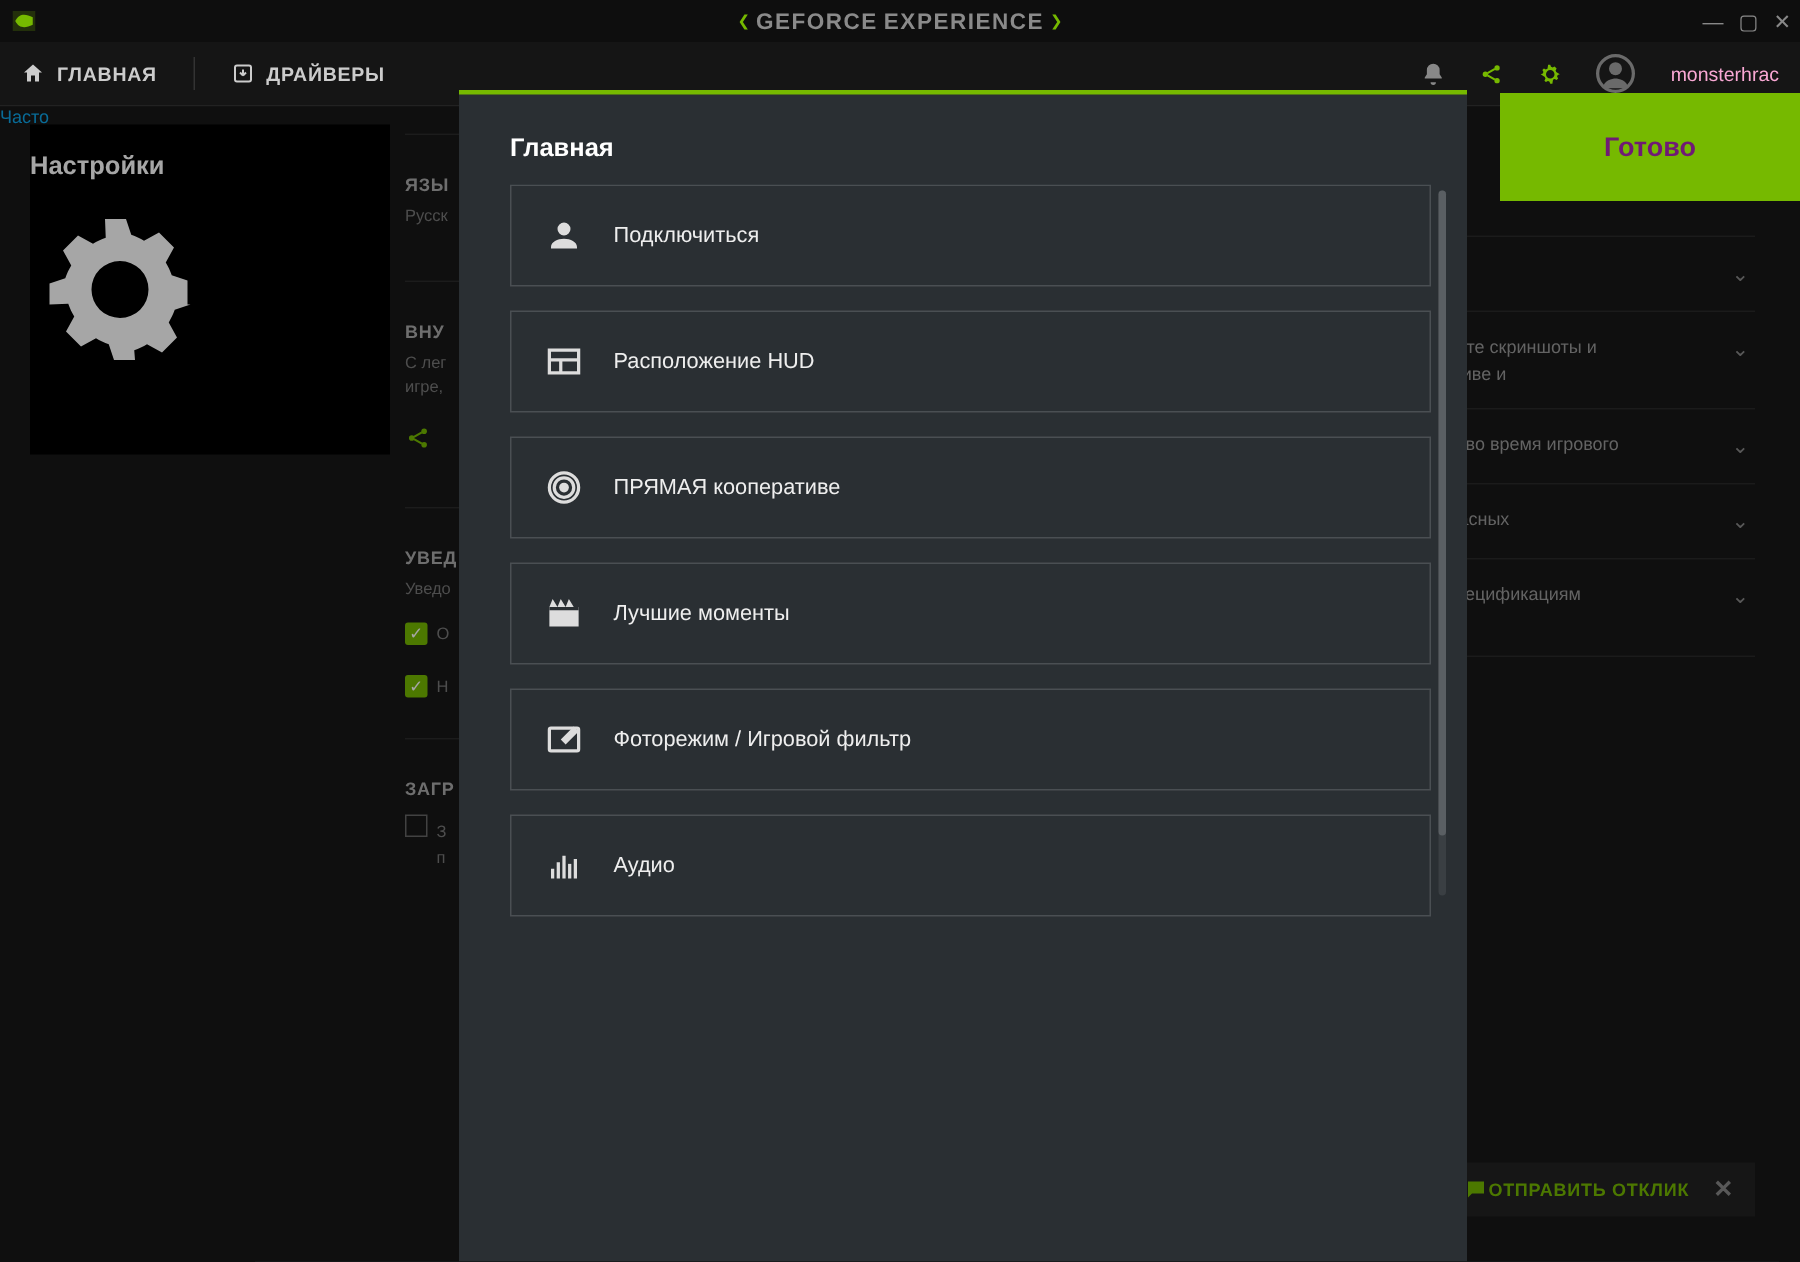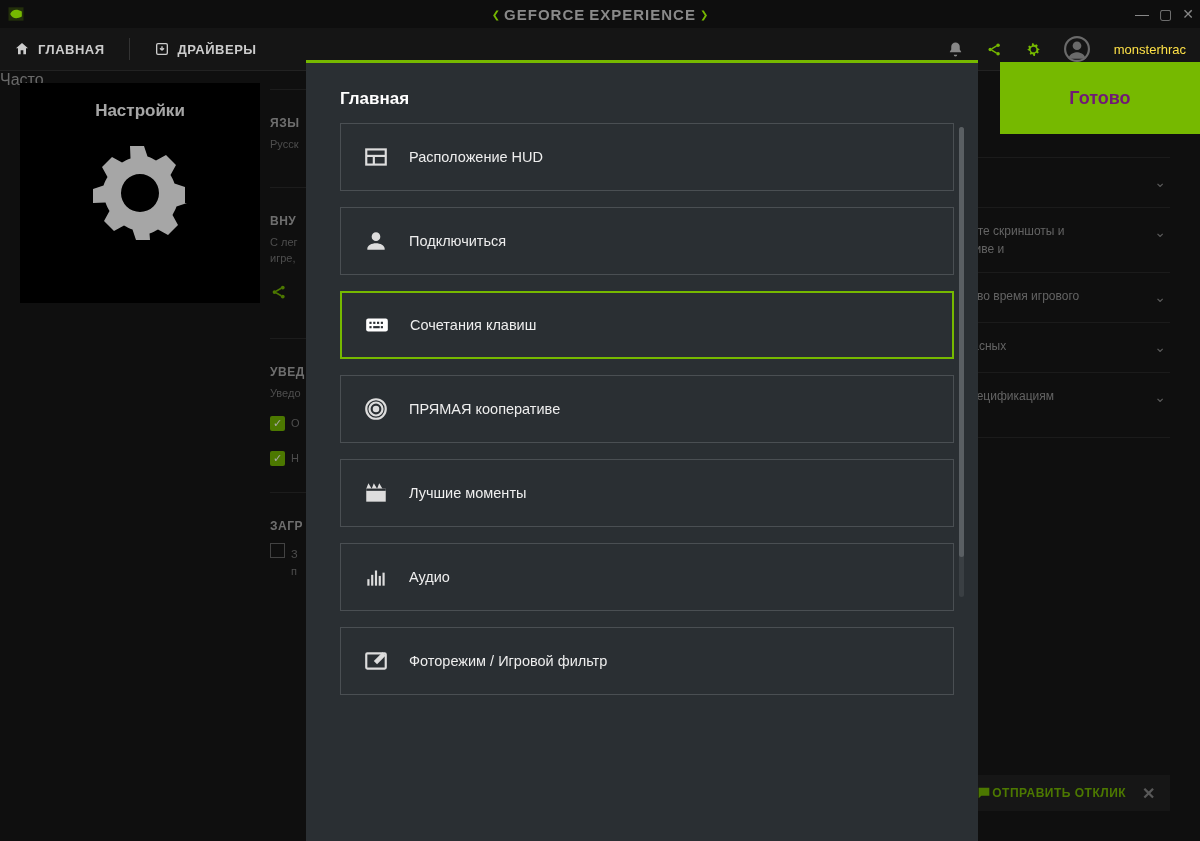--- a/index.html
+++ b/index.html
@@ -16,40 +16,40 @@
 
   
   .nav { height: 43px; background: #151515; display:flex; align-items:center; padding: 0 14px; border-bottom: 1px solid #222; }
   .nav-left { display:flex; align-items:center; gap: 24px; }
   .nav-item { display:flex; align-items:center; gap:8px; color:#ccc; font-size: 13px; font-weight:600; letter-spacing:0.5px; }
   .nav-item svg, .nav-item .ic { width:16px; height:16px; fill:#ccc; }
   .nav-divider { width:1px; height:22px; background:#333; }
   .nav-right { margin-left:auto; display:flex; align-items:center; gap:22px; color:#888; }
   .nav-right .ic { width:17px; height:17px; fill:#888; }
   .ic.green { fill:#76b900; }
-  .user { display:flex; align-items:center; gap:24px; color:#fde047; font-size:13px; }
+  .user { display:flex; align-items:center; gap:24px; color:#f9a8d4; font-size:13px; }
   .avatar { width:26px; height:26px; fill:#6a6a6a; }
 
   
   .bg-page { position:absolute; top:71px; left:0; right:0; bottom:0; background:#171717; padding: 0 30px; color:#888; font-size:13px; }
-  .bg-page .sidebar-tile { position:absolute; left:20px; top:12px; width:240px; height:220px; background:#000; color:#fff; text-align:center; padding-top:18px; z-index:5;}
+  .bg-page .sidebar-tile { position:absolute; left:20px; top:12px; width:240px; height:220px; background:#000; color:#fff; padding-top:18px; z-index:5;}
   .bg-page .sidebar-tile .title { font-size:17px; font-weight:600; margin-bottom:12px; }
   .bg-page .gear-big { width:120px; height:120px; fill:#fff; }
   .bg-page .right-col { position:absolute; right:30px; top:40px; width:250px; }
   .bg-page .right-col .row { padding:14px 4px; border-bottom:1px solid #2a2a2a; display:flex; align-items:flex-start; justify-content:space-between; font-size:12px; color:#999; line-height:1.5;}
   .bg-page .right-col .chev { color:#888; font-size:14px; margin-left:8px; }
   .bg-page .left-col { position:absolute; left:270px; top:4px; width:230px; font-size:12px; color:#888;}
   .bg-page .left-col .sec-title { color:#aaa; font-weight:600; letter-spacing:0.5px; margin-top:26px; margin-bottom:6px; }
   .bg-page .left-col .small { color:#777; font-size:11px; line-height:1.5;}
   .bg-check { display:inline-flex; width:15px; height:15px; background:#76b900; color:#fff; font-size:11px; align-items:center; justify-content:center; margin-right:6px; border-radius:2px;}
   .bg-checkbox { display:inline-flex; width:15px; height:15px; border:1px solid #666; margin-right:6px;}
   .feedback-bar { position:absolute; right:30px; bottom:30px; height:36px; background:#222; display:flex; align-items:center; padding:0 14px; color:#76b900; font-size:12px; font-weight:600; letter-spacing:0.5px;}
   .feedback-bar .x { color:#888; margin-left:16px; font-size:16px;}
 
-  .bg-page .tab-green { position:absolute; left:0px; top:0px; color:#a3a3a3; font-size:16px; font-weight:500;}
+  .bg-page .tab-green { position:absolute; left:0px; top:0px; color:#0ea5e9; font-size:12px; font-weight:500;}
 
   
   .dim { position:absolute; inset:71px 0 0 0; background:rgba(0,0,0,0.35); z-index:8;}
 
   
   .overlay { position:absolute; left:306px; top:60px; width:672px; bottom:0; background:#2a2f33; border-top:3px solid #76b900; z-index:10; display:flex; flex-direction:column; }
   .overlay-header { padding: 26px 34px 14px; font-size:17px; font-weight:600; color:#fff; }
   .overlay-body { flex:1; overflow:hidden; position:relative; padding: 0 24px 20px 34px; }
   .list-item { height:68px; border:1px solid #4a4f53; display:flex; align-items:center; padding:0 22px; margin-bottom:16px; gap:20px; cursor:pointer; }
   .list-item.active { border:2px solid #76b900; }
@@ -201,78 +201,65 @@
 </div>
 
 <div class="dim"></div>
 
 <div class="overlay">
   <div class="overlay-header">Главная</div>
   <div class="overlay-body" id="overlay-body">
 
     <div class="list-item">
         <svg viewBox="0 0 24 24">
+          <path d="M12 12a4 4 0 1 0-4-4 4 4 0 0 0 4 4zm0 2c-4 0-8 2-8 5v1h16v-1c0-3-4-5-8-5z"></path>
+        </svg>
+        <span class="label">Подключиться</span>
+      </div>
+      <div class="list-item">
+        <svg viewBox="0 0 24 24">
           <rect x="3" y="5" width="18" height="14" fill="none" stroke="#ddd" stroke-width="2"></rect>
           <line x1="3" y1="11" x2="21" y2="11" stroke="#ddd" stroke-width="2"></line>
           <line x1="10" y1="11" x2="10" y2="19" stroke="#ddd" stroke-width="2"></line>
         </svg>
         <span class="label">Расположение HUD</span>
       </div>
       <div class="list-item">
         <svg viewBox="0 0 24 24">
-          <path d="M12 12a4 4 0 1 0-4-4 4 4 0 0 0 4 4zm0 2c-4 0-8 2-8 5v1h16v-1c0-3-4-5-8-5z"></path>
-        </svg>
-        <span class="label">Подключиться</span>
-      </div>
-      <div class="list-item active">
-        <svg viewBox="0 0 24 24">
-          <rect x="2" y="6" width="20" height="12" rx="2" fill="#fff"></rect>
-          <rect x="5" y="9" width="2" height="2" fill="#2a2f33"></rect>
-          <rect x="8.5" y="9" width="2" height="2" fill="#2a2f33"></rect>
-          <rect x="12" y="9" width="2" height="2" fill="#2a2f33"></rect>
-          <rect x="15.5" y="9" width="2" height="2" fill="#2a2f33"></rect>
-          <rect x="5" y="13" width="2" height="2" fill="#2a2f33"></rect>
-          <rect x="8.5" y="13" width="6" height="2" fill="#2a2f33"></rect>
-          <rect x="15.5" y="13" width="2" height="2" fill="#2a2f33"></rect>
-        </svg>
-        <span class="label">Сочетания клавиш</span>
-      </div>
-      <div class="list-item">
-        <svg viewBox="0 0 24 24">
           <circle cx="12" cy="12" r="3"></circle>
           <circle cx="12" cy="12" r="6" fill="none" stroke="#ddd" stroke-width="2"></circle>
           <circle cx="12" cy="12" r="9" fill="none" stroke="#ddd" stroke-width="2"></circle>
         </svg>
         <span class="label">ПРЯМАЯ кооперативе</span>
       </div>
       <div class="list-item">
         <svg viewBox="0 0 24 24">
           <rect x="3" y="8" width="18" height="12" fill="#ddd"></rect>
           <path d="M3 8l2-5 3 5 2-5 3 5 2-5 3 5z" fill="#ddd"></path>
           <rect x="3" y="8" width="18" height="2" fill="#2a2f33"></rect>
         </svg>
         <span class="label">Лучшие моменты</span>
+      </div>
+      <div class="list-item">
+        <svg viewBox="0 0 24 24">
+          <rect x="3" y="5" width="18" height="14" rx="1" fill="none" stroke="#ddd" stroke-width="2"></rect>
+          <path d="M18 4l3 3-8 8-3-3z" fill="#ddd"></path>
+        </svg>
+        <span class="label">Фоторежим / Игровой фильтр</span>
       </div>
       <div class="list-item">
         <svg viewBox="0 0 24 24">
           <rect x="4" y="14" width="2" height="6"></rect>
           <rect x="7.5" y="10" width="2" height="10"></rect>
           <rect x="11" y="6" width="2" height="14"></rect>
           <rect x="14.5" y="11" width="2" height="9"></rect>
           <rect x="18" y="8" width="2" height="12"></rect>
         </svg>
         <span class="label">Аудио</span>
       </div>
-      <div class="list-item">
-        <svg viewBox="0 0 24 24">
-          <rect x="3" y="5" width="18" height="14" rx="1" fill="none" stroke="#ddd" stroke-width="2"></rect>
-          <path d="M18 4l3 3-8 8-3-3z" fill="#ddd"></path>
-        </svg>
-        <span class="label">Фоторежим / Игровой фильтр</span>
-      </div>
       <div class="overlay-scrollbar">
         <div class="thumb"></div>
       </div>
   </div>
 </div>
 
 <div class="done-btn">
   <span>Готово</span>
 </div>
 

